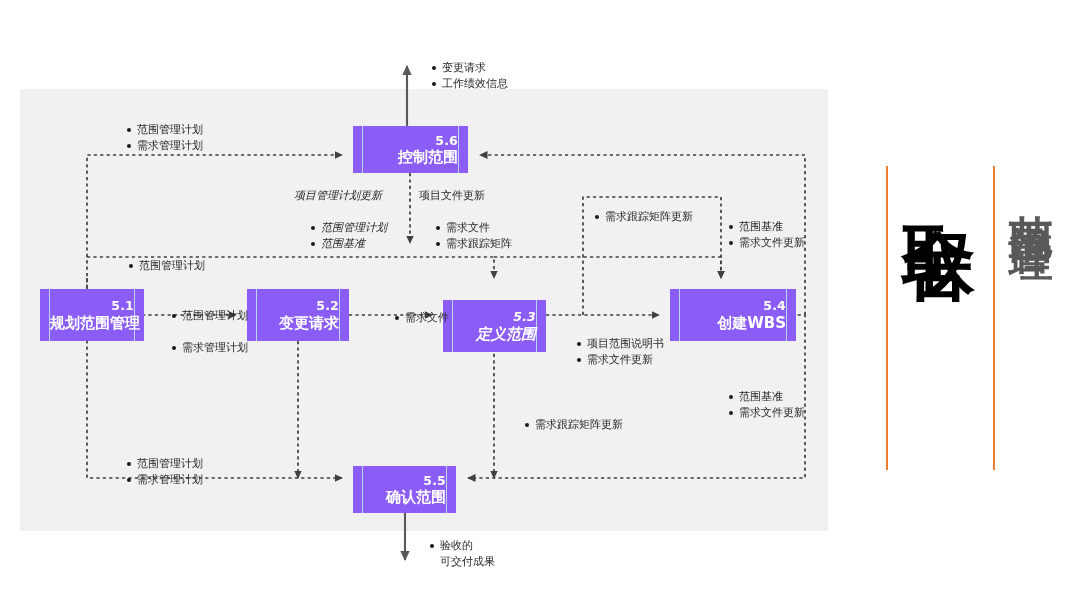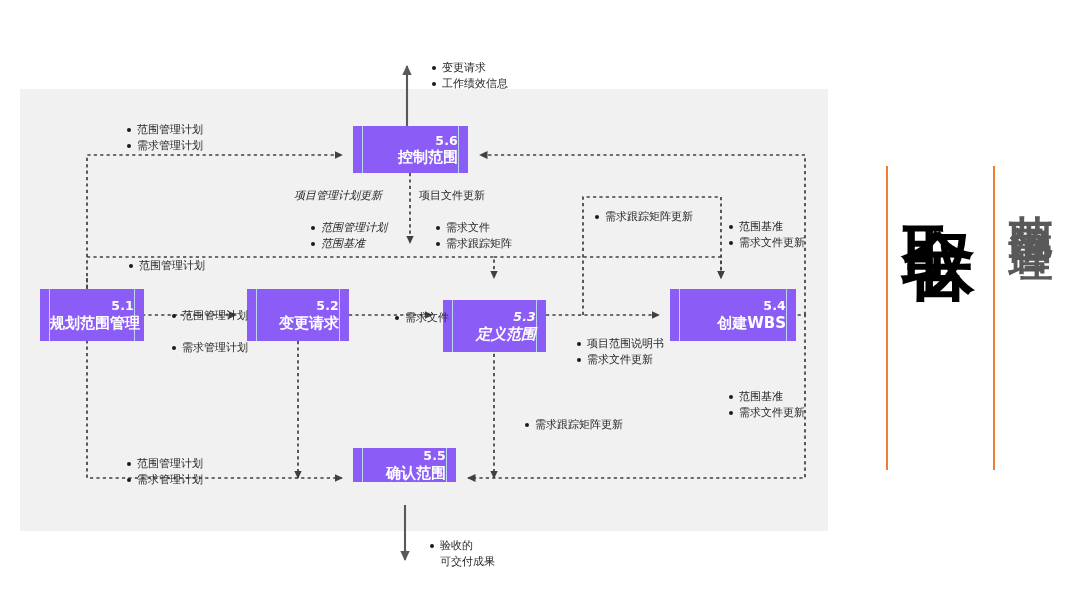--- a/index.html
+++ b/index.html
@@ -224,21 +224,21 @@
 
   <div class="pbox" style="left:670px; top:289px; width:126px; height:52px;">
     <span class="inner-rule-l"></span>
     <span class="inner-rule-r"></span>
     <span class="ptext">
       <span class="pnum">5.4</span>
       <span class="pname">创建WBS</span>
     </span>
   </div>
 
-  <div class="pbox" style="left:353px; top:448px; width:103px; height:34px;padding-left:39px;">
+  <div class="pbox" style="left:353px; top:466px; width:103px; height:47px;padding-left:39px;">
     <span class="inner-rule-l"></span>
     <span class="inner-rule-r"></span>
     <span class="ptext">
       <span class="pnum">5.5</span>
       <span class="pname">确认范围</span>
     </span>
   </div>
 
   <div class="ann" style="left:415px; top:44px;">
     <ul>

